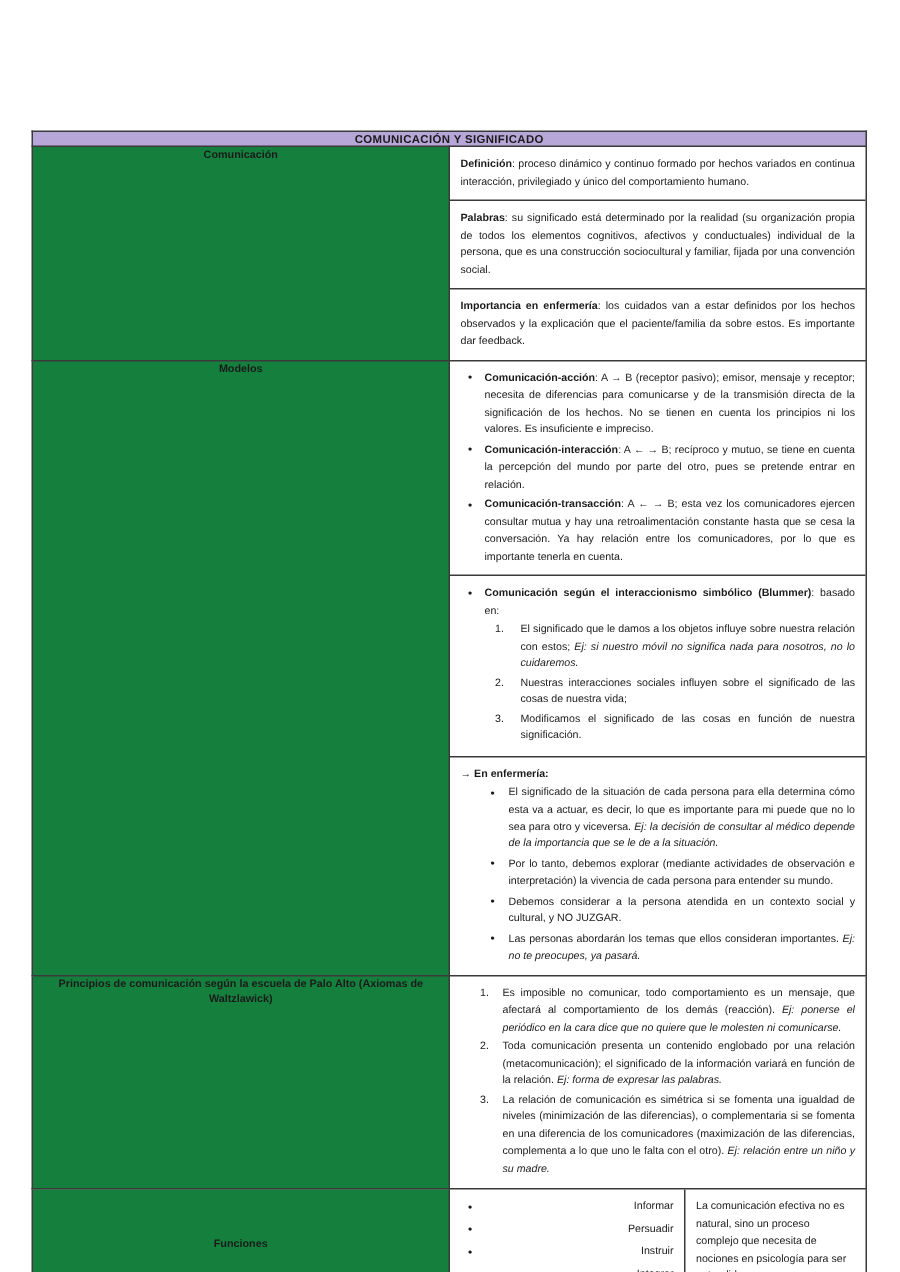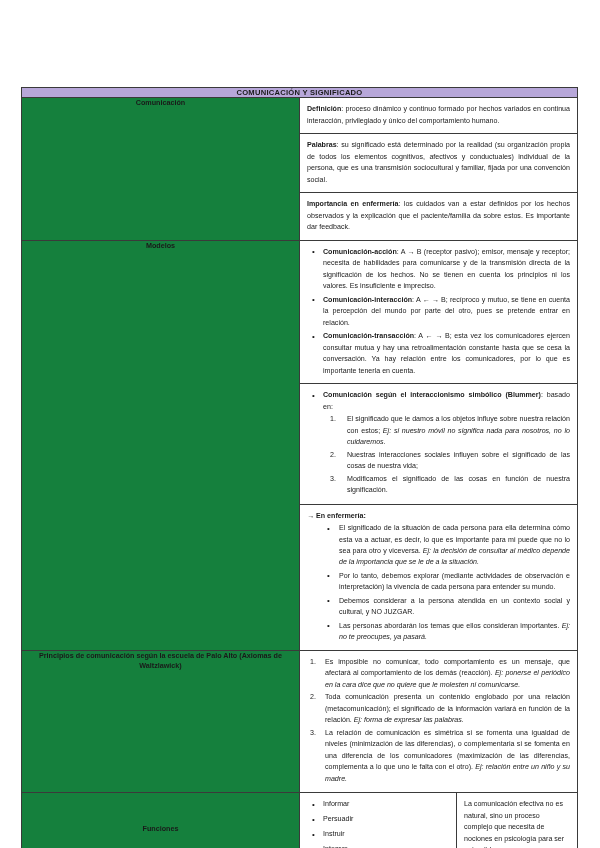--- a/index.html
+++ b/index.html
@@ -82,21 +82,21 @@
   }
   .inner-table td {
     border: none;
     border-bottom: 1px solid #3a3a3a;
     padding: 6px 7px 6px 7px;
     vertical-align: top;
   }
   .inner-table tr:last-child td { border-bottom: none; }
 
   .block {
-    padding: 6px 7px 6px 6px;
+    padding: 6px 7px 6px 16px;
   }
 
   p.para {
     margin: 0;
     font-size: 7.1px;
     line-height: 1.62;
     text-align: justify;
     color: #1a1a1a;
   }
 
@@ -125,21 +125,21 @@
     top: -0.5px;
     font-size: 8px;
     line-height: 1.62;
     color: #1a1a1a;
   }
 
   ul.bul.tight > li { margin-bottom: 1px; }
 
   
   ul.bul.plain > li {
-    text-align: left;
+    text-align: right;
     margin-bottom: 3.5px;
   }
 
   
   ol.num {
     margin: 0;
     padding: 0 0 0 19px;
     list-style: none;
     counter-reset: numitem;
   }
@@ -215,21 +215,21 @@
       <td class="content-cell">
         <table class="inner-table">
           <tbody>
                 <tr>
             <td>
               <p class="para"><b>Definición</b><span>: proceso dinámico y continuo formado por hechos variados en continua interacción, privilegiado y único del comportamiento humano.</span></p>
             </td>
           </tr>
           <tr>
             <td>
-              <p class="para"><b>Palabras</b><span>: su significado está determinado por la realidad (su organización propia de todos los elementos cognitivos, afectivos y conductuales) individual de la persona, que es una transmisión sociocultural y familiar, fijada por una convención social.</span></p>
+              <p class="para"><b>Palabras</b><span>: su significado está determinado por la realidad (su organización propia de todos los elementos cognitivos, afectivos y conductuales) individual de la persona, que es una construcción sociocultural y familiar, fijada por una convención social.</span></p>
             </td>
           </tr>
           <tr>
             <td>
               <p class="para"><b>Importancia en enfermería</b><span>: los cuidados van a estar definidos por los hechos observados y la explicación que el paciente/familia da sobre estos. Es importante dar feedback.</span></p>
             </td>
           </tr>
         </tbody>
             </table>
       </td>
@@ -239,21 +239,21 @@
       <td class="label-cell">
         <div class="label-text">Modelos</div>
       </td>
       <td class="content-cell">
         <table class="inner-table">
 
           <tbody>
                 <tr>
             <td>
               <ul class="bul">
-                <li><b>Comunicación-acción</b><span>: A → B (receptor pasivo); emisor, mensaje y receptor; necesita de habilidades para comunicarse y de la transmisión directa de la significación de los hechos. No se tienen en cuenta los principios ni los valores. Es insuficiente e impreciso.</span></li>
+                <li><b>Comunicación-acción</b><span>: A → B (receptor pasivo); emisor, mensaje y receptor; necesita de diferencias para comunicarse y de la transmisión directa de la significación de los hechos. No se tienen en cuenta los principios ni los valores. Es insuficiente e impreciso.</span></li>
                 <li><b>Comunicación-interacción</b><span>: A ← → B; recíproco y mutuo, se tiene en cuenta la percepción del mundo por parte del otro, pues se pretende entrar en relación.</span></li>
                 <li><b>Comunicación-transacción</b><span>: A ← → B; esta vez los comunicadores ejercen consultar mutua y hay una retroalimentación constante hasta que se cesa la conversación. Ya hay relación entre los comunicadores, por lo que es importante tenerla en cuenta.</span></li>
               </ul>
             </td>
           </tr>
 
           <tr>
             <td>
               <ul class="bul tight">
                 <li>

